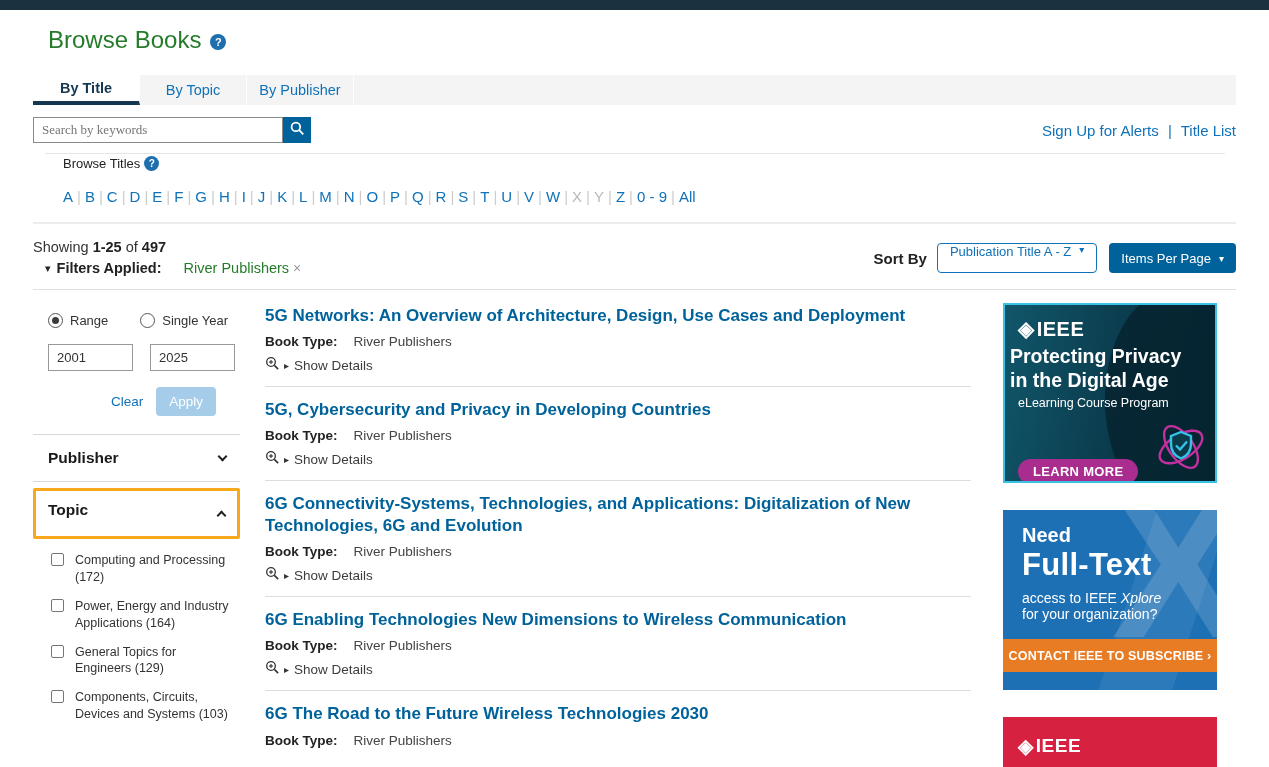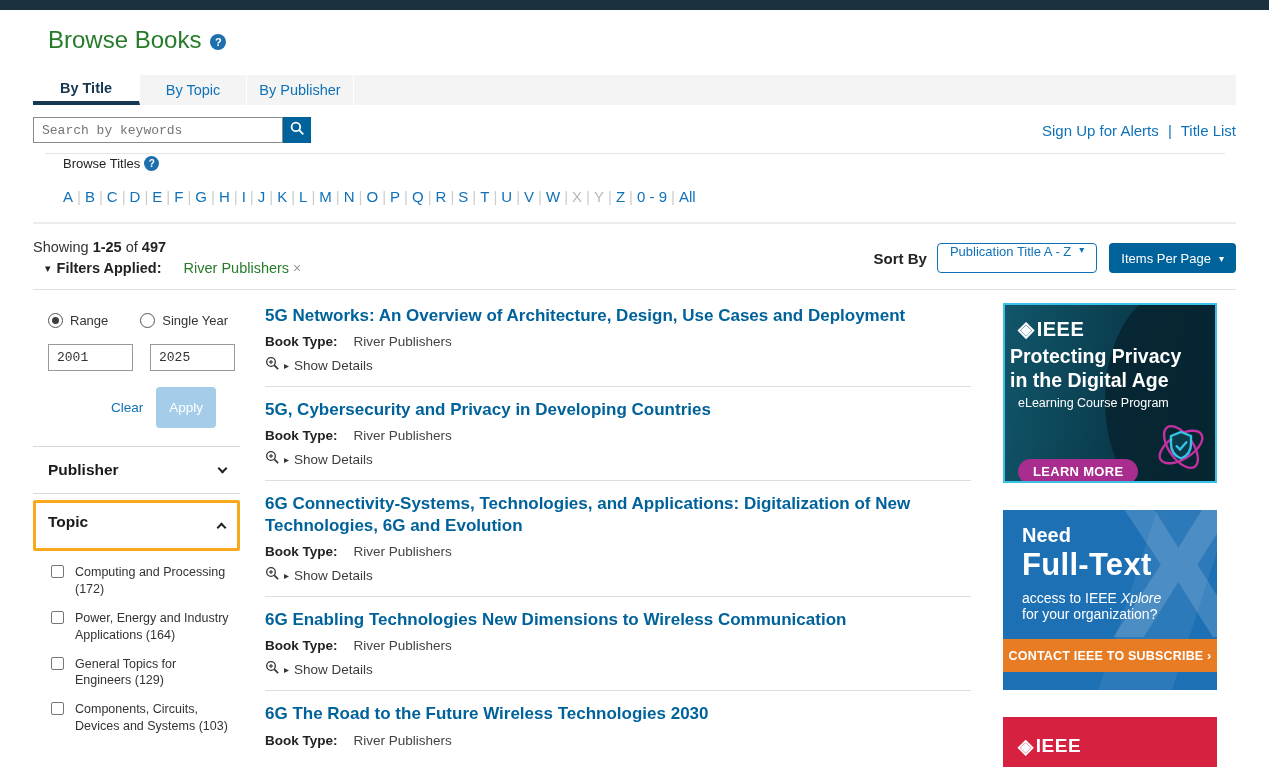--- a/index.html
+++ b/index.html
@@ -14,21 +14,21 @@
   .page-title { position:absolute; left:48px; top:26px; font-size:24px; color:#267b2a; font-weight:400; display:flex; align-items:center; gap:9px;}
   .help-icon { display:inline-flex; align-items:center; justify-content:center; width:16px; height:16px; border-radius:50%; background:#1d6fae; color:#fff; font-size:11px; font-weight:700; margin-top:3px;}
 
   
   .tabbar { position:absolute; left:33px; top:75px; width:1203px; height:30px; background:#f4f4f4; display:flex; }
   .tab { width:107px; display:flex; align-items:center; justify-content:center; font-size:14.5px; color:#0f72b8; cursor:pointer; border-right:1px solid #fff; }
   .tab.active { background:#fff; color:#15374f; font-weight:700; border-bottom:4px solid #15374f; }
 
   
   .search-row { position:absolute; left:33px; top:117px; display:flex; }
-  .search-input { width:250px; height:26px; border:1px solid #8a8a8a; padding:0 8px; font-size:13px; color:#333; font-family:Liberation Mono, monospace; outline:none;}
+  .search-input { width:250px; height:26px; border:1px solid #8a8a8a; padding:0 8px; font-size:13px; color:#333; font-family:Liberation Serif, serif; outline:none;}
   .search-input::placeholder { color:#757575; }
   .search-btn { width:28px; height:26px; background:#00629b; border:none; display:flex; align-items:center; justify-content:center; cursor:pointer;}
   .alerts { position:absolute; top:122px; right:33px; font-size:15px; color:#0f72b8; }
   .alerts .sep { color:#0f72b8; margin:0 5px; }
 
   .hr1 { position:absolute; left:45px; top:153px; width:1180px; height:1px; background:#e6e6e6; }
   .browse-titles { position:absolute; left:63px; top:156px; font-size:13px; color:#222; display:flex; align-items:center; gap:4px;}
   .browse-titles .help-icon { width:15px; height:15px; font-size:10px; margin-top:0;}
   .alphabet { position:absolute; left:59px; top:188px; font-size:15px; white-space:nowrap;}
   .letter { color:#0f72b8; padding:0 4px; cursor:pointer;}
@@ -56,24 +56,24 @@
   .f-header { display:flex; justify-content:space-between; align-items:center; padding:14px 14px 10px 15px; font-weight:700; font-size:15.5px; color:#1a1a1a; cursor:pointer;}
   .chev { display:inline-block; width:7px; height:7px; border-right:2px solid #222; border-bottom:2px solid #222; }
   .chev.up { transform:rotate(-135deg); margin-top:5px;}
   .chev.down { transform:rotate(45deg); margin-bottom:3px;}
   .radio-row { display:flex; align-items:center; margin:8px 0 0 15px; font-size:13px; color:#333;}
   .radio { width:15px; height:15px; border:1px solid #555; border-radius:50%; background:#fff; position:relative; flex:none; cursor:pointer;}
   .radio.checked::after { content:""; position:absolute; left:3px; top:3px; width:7px; height:7px; border-radius:50%; background:#3c3c3c;}
   .radio-row label { margin-left:7px; cursor:pointer;}
   .radio-row .second { margin-left:32px; display:flex; align-items:center;}
   .year-inputs { display:flex; gap:17px; margin:16px 0 0 15px;}
-  .year-inputs input { width:85px; height:27px; border:1px solid #999; font-size:13px; padding:0 8px; color:#333; font-family:Liberation Mono, monospace;}
+  .year-inputs input { width:85px; height:27px; border:1px solid #999; font-size:13px; padding:0 8px; color:#333; font-family:Liberation Sans, sans-serif;}
   .year-actions { margin:16px 24px 0 0; display:flex; justify-content:flex-end; align-items:center; gap:13px;}
   .clear-link { color:#0f72b8; font-size:13.5px; cursor:pointer;}
-  .apply-btn { background:#a5cde9; color:#fff; border:none; border-radius:4px; padding:13px 13px; font-size:13.5px; font-family:"Liberation Sans",sans-serif;}
+  .apply-btn { background:#a5cde9; color:#fff; border:none; border-radius:4px; padding:7px 13px; font-size:13.5px; font-family:"Liberation Sans",sans-serif;}
   .s-div { border-top:1px solid #d9d9d9; margin-top:18px;}
   .topic-box { border:3px solid #f7a81b; border-radius:2px; margin-top:6px;}
   .topic-box .f-header { padding:10px 12px 17px 12px;align-items:flex-end;}
   .topic-list { margin:13px 0 0 18px;}
   .topic-item { display:flex; align-items:flex-start; gap:11px; margin-bottom:12px; cursor:pointer;}
   .cbox { width:13px; height:13px; border:1px solid #767676; border-radius:2px; background:#fff; flex:none; margin-top:1px;}
   .topic-item .t-label { font-size:12.5px; color:#333; width:160px; line-height:1.35;}
 
   
   .main { position:absolute; left:265px; top:305px; width:718px;}

